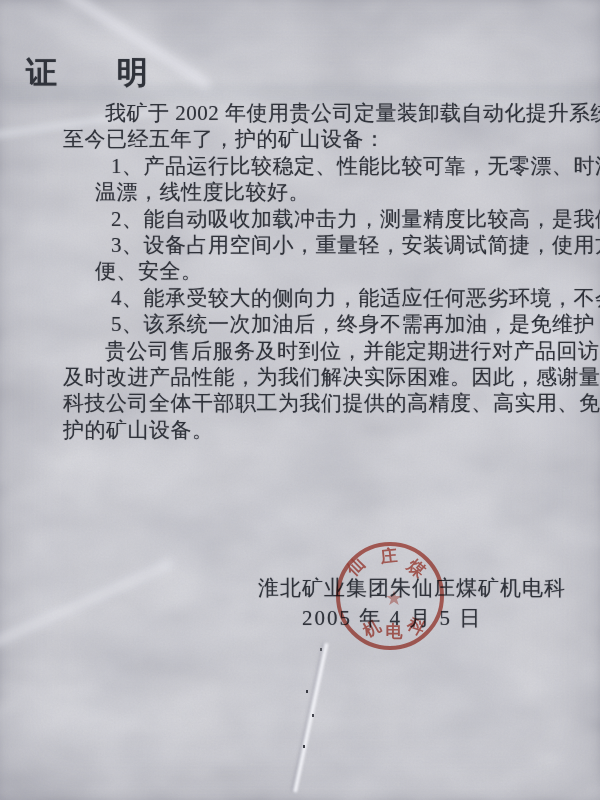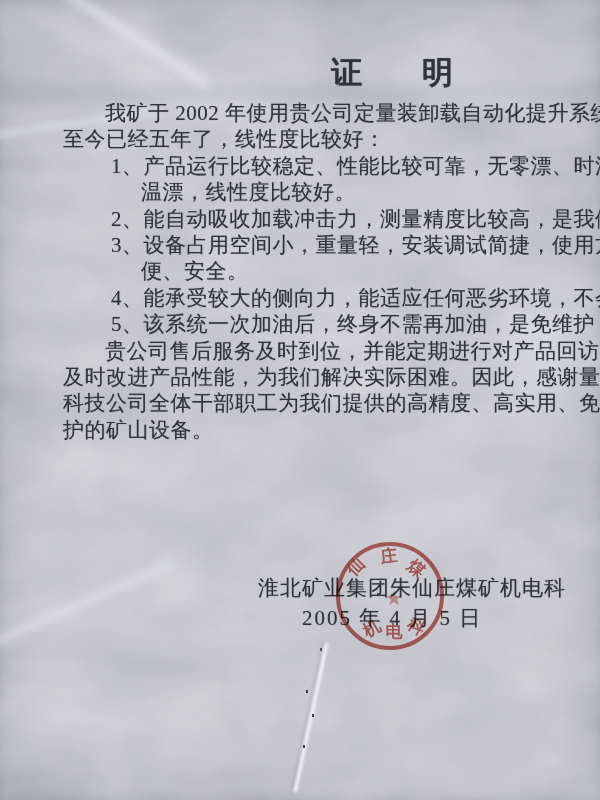--- a/index.html
+++ b/index.html
@@ -24,35 +24,35 @@
     box-shadow:-2px 0 3px rgba(120,122,138,.35);}
   .c-smudge{left:390px;top:95px;width:150px;height:60px;border-radius:50%;
     background:radial-gradient(closest-side,rgba(98,100,116,.16),rgba(98,100,116,0));}
   .c-smudge2{left:480px;top:250px;width:140px;height:220px;border-radius:50%;
     background:radial-gradient(closest-side,rgba(230,231,238,.5),rgba(230,231,238,0));}
   .speck{left:306px;top:690px;width:2px;height:3px;background:#3a3c44;
     box-shadow:6px 24px 0 #43454d,-3px 55px 0 #3a3c44,14px -42px 0 rgba(58,60,68,.8);}
 
   .title{
     position:absolute;left:0;top:52px;width:479px;
-    text-align:right;font-size:31px;font-weight:bold;
+    text-align:left;font-size:31px;font-weight:bold;
     letter-spacing:26px;text-indent:26px;
     text-shadow:0 0 1px rgba(48,51,59,.6);
   }
   .doc-body{
     position:absolute;left:63px;top:100px;width:482px;
     font-size:21px;line-height:26.4px;
     text-shadow:0 0 1px rgba(48,51,59,.45);
     letter-spacing:.5px;
     white-space:nowrap;
   }
   .line{height:26.4px;}
   .i-para{margin-left:42px;}
   .i-item{margin-left:48px;}
-  .i-hang{margin-left:78px;}
+  .i-hang{margin-left:32px;}
 
   .signature{
     position:absolute;left:246px;top:574px;
     font-size:21px;letter-spacing:1px;white-space:nowrap;
     text-shadow:0 0 1px rgba(48,51,59,.5);
     margin-left:12px;
   }
   .sig-date{
     position:absolute;left:302px;top:604px;
     font-size:21px;letter-spacing:2px;white-space:nowrap;
@@ -112,21 +112,21 @@
   <div class="crease c-bl"></div>
   <div class="crease c-vfold"></div>
   <div class="crease c-smudge"></div>
   <div class="crease c-smudge2"></div>
   <div class="crease speck"></div>
 
   <div class="title">证 明</div>
 
   <div class="doc-body">
     <div class="line i-para">我矿于 2002 年使用贵公司定量装卸载自动化提升系统，</div>
-    <div class="line i-none">至今已经五年了，线性度比较好：</div>
+    <div class="line i-none">至今已经五年了，护的矿山设备：</div>
     <div class="line i-item">1、产品运行比较稳定、性能比较可靠，无零漂、时漂、</div>
     <div class="line i-hang">温漂，线性度比较好。</div>
     <div class="line i-item">2、能自动吸收加载冲击力，测量精度比较高，是我们</div>
     <div class="line i-item">3、设备占用空间小，重量轻，安装调试简捷，使用方</div>
     <div class="line i-hang">便、安全。</div>
     <div class="line i-item">4、能承受较大的侧向力，能适应任何恶劣环境，不会</div>
     <div class="line i-item">5、该系统一次加油后，终身不需再加油，是免维护</div>
     <div class="line i-para">贵公司售后服务及时到位，并能定期进行对产品回访，</div>
     <div class="line i-none">及时改进产品性能，为我们解决实际困难。因此，感谢量子</div>
     <div class="line i-none">科技公司全体干部职工为我们提供的高精度、高实用、免维</div>

